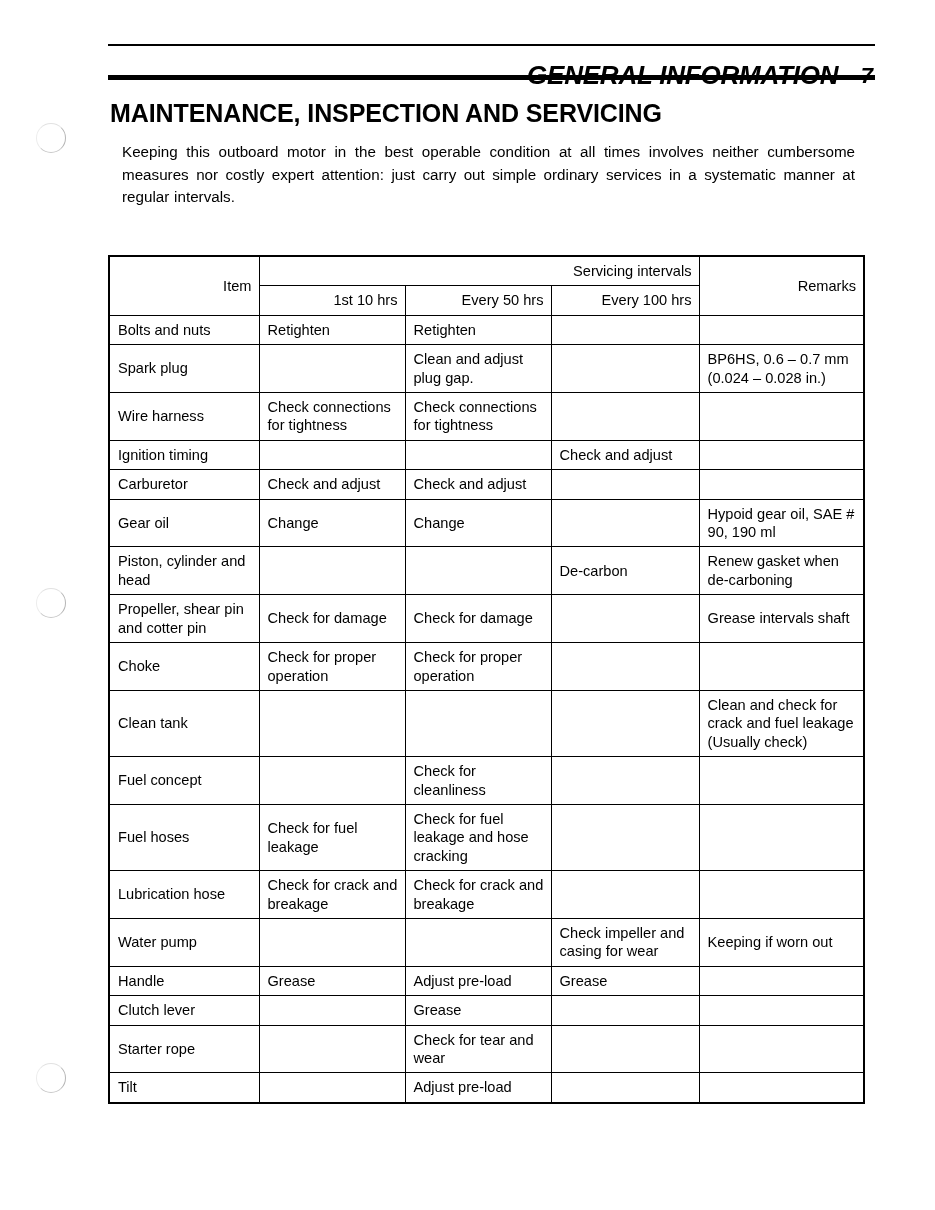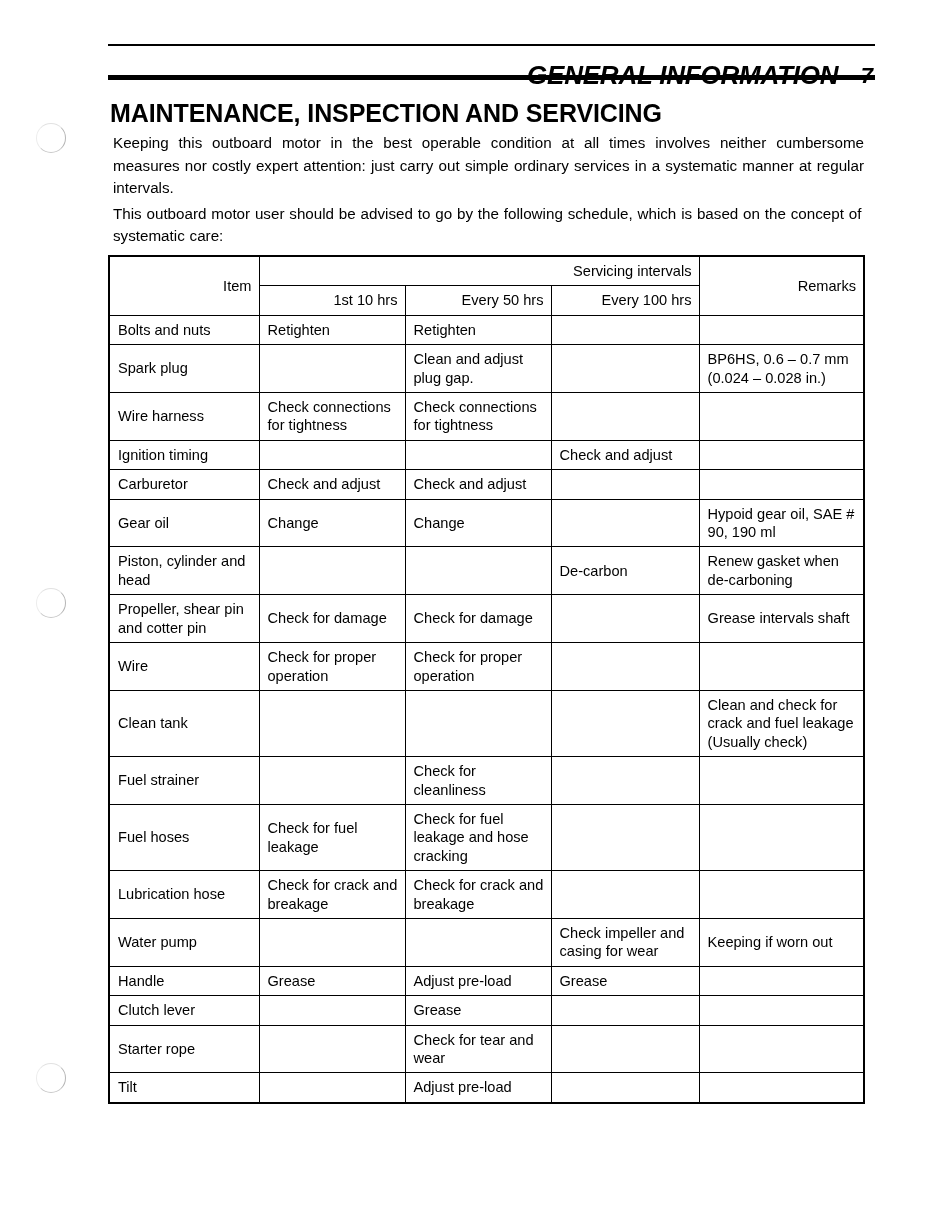--- a/index.html
+++ b/index.html
@@ -86,21 +86,21 @@
   }
   .intro {
     position: absolute;
     left: 110px;
     top: 129px;
     width: 757px;
     font-size: 15.2px;
     line-height: 22.6px;
   }
   .intro p {
-    margin: 3px;
+    margin: 12px;
     text-align: justify;
     word-spacing: 0.6px;
   }
   .intro p.last {
     text-align: left;
   }
 
   
   .schedule-wrap {
     position: absolute;
@@ -155,21 +155,20 @@
     <span class="header-title">GENERAL INFORMATION</span>
     <span class="header-page">7</span>
   </div>
   <div class="rule-thick"></div>
 </div>
 
 <div class="section-heading">MAINTENANCE, INSPECTION AND SERVICING</div>
 
 <div class="intro">
   <p>Keeping this outboard motor in the best operable condition at all times involves neither cumbersome measures nor costly expert attention: just carry out simple ordinary services in a systematic manner at regular intervals.</p>
-  <p class="last">This outboard motor user should be advised to go by the following schedule, which is based on the concept of systematic care:</p>
 </div>
 
 <div class="schedule-wrap">
   <table class="schedule">
     <colgroup>
       <col class="col-item">
       <col class="col-c1">
       <col class="col-c2">
       <col class="col-c3">
       <col class="col-remarks">
@@ -237,35 +236,35 @@
           <td>Renew gasket when de-carboning</td>
         </tr>
         <tr>
           <td>Propeller, shear pin and cotter pin</td>
           <td>Check for damage</td>
           <td>Check for damage</td>
           <td class="cell-empty"></td>
           <td>Grease intervals shaft</td>
         </tr>
         <tr>
-          <td>Wire</td>
+          <td>Choke</td>
           <td>Check for proper operation</td>
           <td>Check for proper operation</td>
           <td class="cell-empty"></td>
           <td class="cell-empty"></td>
         </tr>
         <tr>
           <td>Clean tank</td>
           <td class="cell-empty"></td>
           <td class="cell-empty"></td>
           <td class="cell-empty"></td>
           <td>Clean and check for crack and fuel leakage (Usually check)</td>
         </tr>
         <tr>
-          <td>Fuel strainer</td>
+          <td>Fuel concept</td>
           <td class="cell-empty"></td>
           <td>Check for cleanliness</td>
           <td class="cell-empty"></td>
           <td class="cell-empty"></td>
         </tr>
         <tr>
           <td>Fuel hoses</td>
           <td>Check for fuel leakage</td>
           <td>Check for fuel leakage and hose cracking</td>
           <td class="cell-empty"></td>

